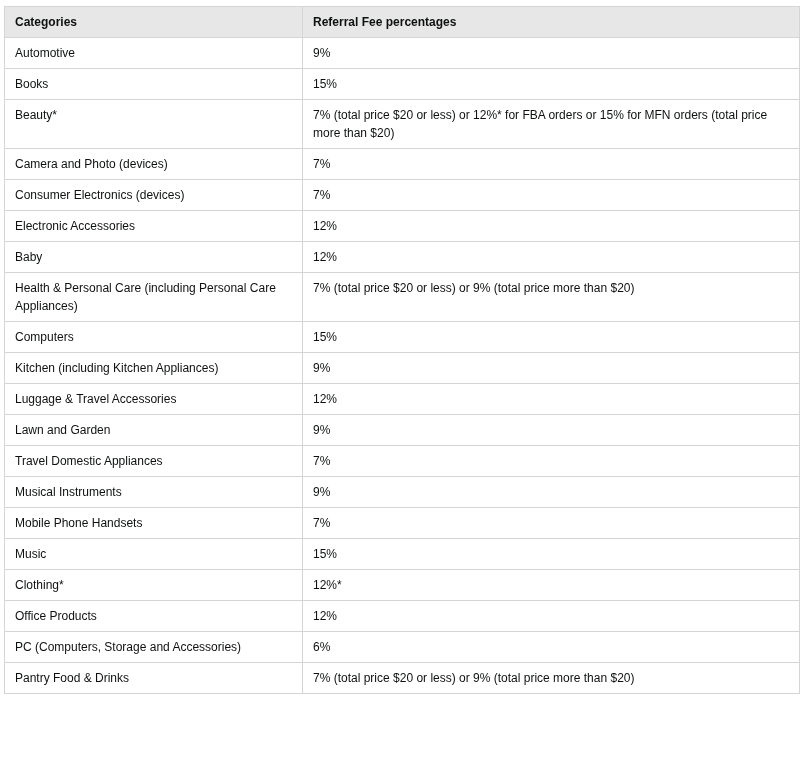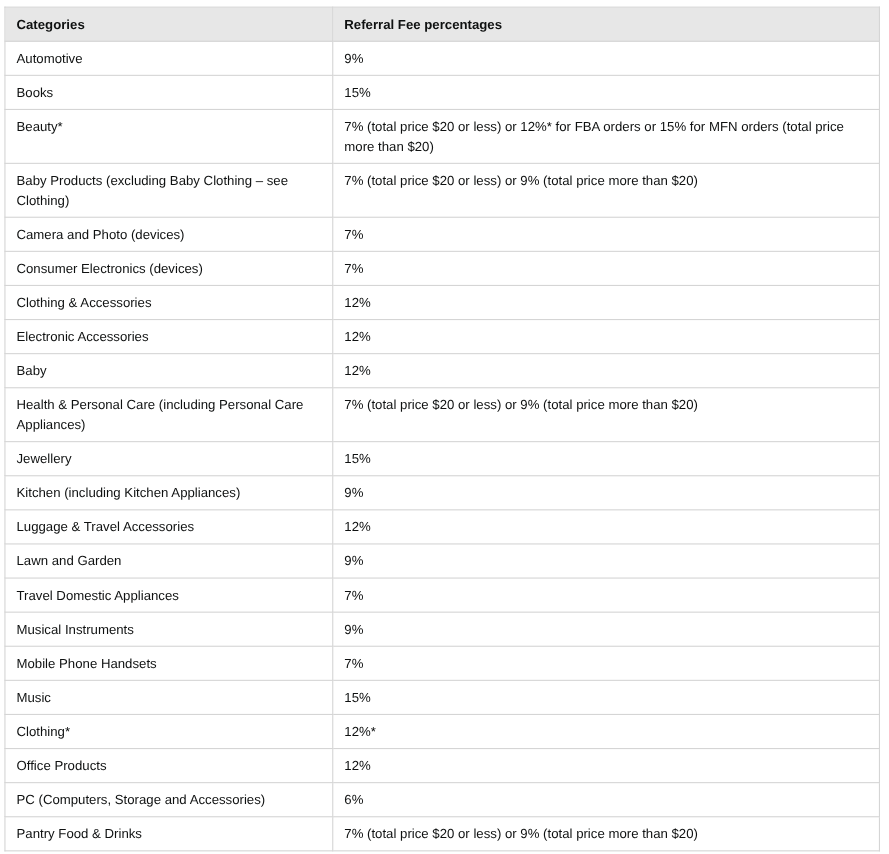--- a/index.html
+++ b/index.html
@@ -62,57 +62,49 @@
   <tr>
     <td>Books</td>
     <td>15%</td>
   </tr>
 
   <tr>
     <td>Beauty*</td>
     <td>7% (total price $20 or less) or 12%* for FBA orders or 15% for MFN orders (total price more than $20)</td>
   </tr>
 
-  <tr>
-    <td>Baby Products (excluding Baby Clothing – see Clothing)</td>
-    <td>7% (total price $20 or less) or 9% (total price more than $20)</td>
-  </tr>
 
   <tr>
     <td>Camera and Photo (devices)</td>
     <td>7%</td>
   </tr>
 
   <tr>
     <td>Consumer Electronics (devices)</td>
     <td>7%</td>
   </tr>
 
-  <tr>
-    <td>Clothing &amp; Accessories</td>
-    <td>12%</td>
-  </tr>
 
   <tr>
     <td>Electronic Accessories</td>
     <td>12%</td>
   </tr>
 
   <tr>
     <td>Baby</td>
     <td>12%</td>
   </tr>
 
   <tr>
     <td>Health &amp; Personal Care (including Personal Care Appliances)</td>
     <td>7% (total price $20 or less) or 9% (total price more than $20)</td>
   </tr>
 
   <tr>
-    <td>Jewellery</td>
+    <td>Computers</td>
     <td>15%</td>
   </tr>
 
   <tr>
     <td>Kitchen (including Kitchen Appliances)</td>
     <td>9%</td>
   </tr>
 
   <tr>
     <td>Luggage &amp; Travel Accessories</td>

